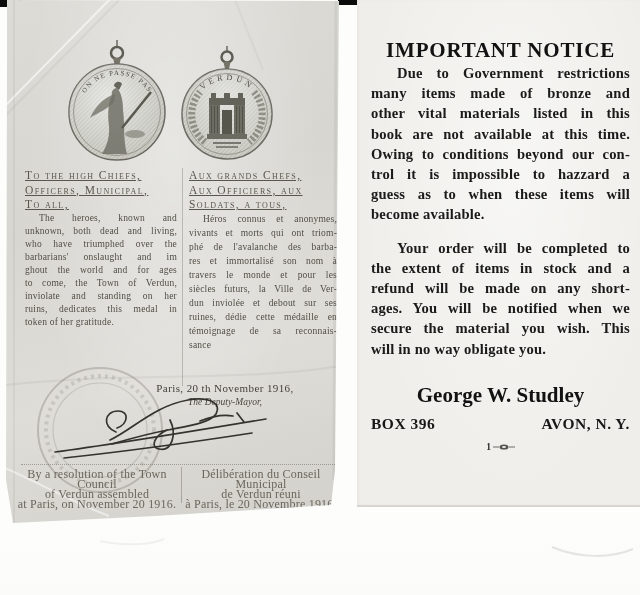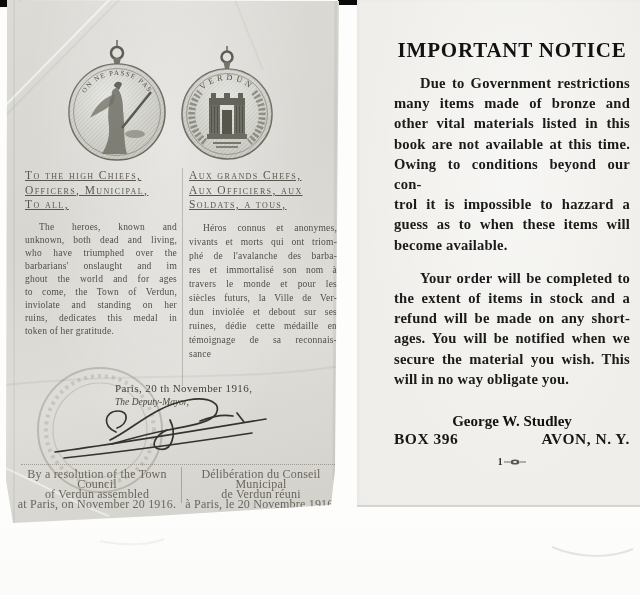--- a/index.html
+++ b/index.html
@@ -25,35 +25,35 @@
 
   .medal { position:absolute; }
   .medal-1 { left:60px; top:40px; }
   .medal-2 { left:174px; top:46px; }
 
   .col { position:absolute; top:168px; font-size:9.5px; }
   .col-en { left:20px; width:152px; }
   .col-fr { left:184px; width:148px; }
   .col-heading { font-variant:small-caps; font-size:11.5px; letter-spacing:1.4px; color:#5b564d;text-decoration:underline; }
   .col-heading .line { line-height:14.5px; }
-  .col-body { margin-top:9px; color:#514d45; letter-spacing:.2px; }
+  .col-body { color:#514d45; letter-spacing:.2px; }
   .col-en .col-body .line { line-height:13px; }
   .col-fr .col-body .line { line-height:14px; }
 
   .j .line { text-align:justify; text-align-last:justify; }
   .j .line:last-child { text-align-last:left; }
   .indent-sm .line:first-child { text-indent:14px; }
   .indent .line:first-child { text-indent:26px; }
   .center-lines .line { text-align:center; }
 
   .v-divider { position:absolute; width:1px; background:rgba(100,95,85,.32); }
   .divider-cols { left:177px; top:168px; height:218px; }
   .divider-footer { left:176px; top:467px; height:36px; background:rgba(100,95,85,.4); }
 
-  .date-block { position:absolute; left:110px; top:382px; width:220px; text-align:left; color:#46423b; }
+  .date-block { position:absolute; left:110px; top:382px; width:220px; text-align:center; color:#46423b; }
   .date-line { font-size:11px; letter-spacing:.4px; }
   .signatory { font-style:italic; font-size:9.5px; margin-top:3px; color:#4c473f; }
 
   .stamp { position:absolute; left:20px; top:356px; }
   .signature { position:absolute; left:45px; top:390px; }
 
   .dotted-separator { position:absolute; left:16px; top:464px; width:316px; border-top:1px dotted rgba(100,95,85,.5); }
 
   .footer-block { position:absolute; top:469px; font-size:12px; color:#6b665c; letter-spacing:.2px; }
   .footer-block .line { line-height:10px; }
@@ -63,28 +63,28 @@
   
   .notice-card {
     position:absolute; left:357px; top:0; width:283px; height:505px;
     background:
       radial-gradient(ellipse at 55% 35%, rgba(255,255,255,0.5), rgba(255,255,255,0) 70%),
       #efeeea;
     border-bottom:2px solid #d6d5d1;
     box-shadow: inset 2px 0 3px rgba(0,0,0,0.03);
     color:#171717;
   }
-  .notice-inner { padding:38px 10px 0 37px; }
+  .notice-inner { padding:38px 10px 0 14px; }
   .notice-title { font-size:21px; font-weight:bold; text-align:center; letter-spacing:.8px; color:#121212; }
   .notice-para { font-size:14.6px; font-weight:bold; letter-spacing:.2px; color:#1a1a1a; }
   .notice-para .line { line-height:20.2px; }
-  .para-1 { margin-top:10px; }
+  .para-1 { }
   .para-2 { margin-top:13px; }
-  .merchant-name { margin-top:24px; font-size:15px; font-weight:bold; text-align:center; color:#121212; }
-  .box-row { display:flex; justify-content:space-between; font-size:15.5px; font-weight:bold; letter-spacing:.5px; }
+  .merchant-name { margin-top:24px; font-size:21px; font-weight:bold; text-align:center; color:#121212; }
+  .box-row { margin-top:7px; display:flex; justify-content:space-between; font-size:15.5px; font-weight:bold; letter-spacing:.5px; }
   .page-row { margin-top:9px; display:flex; justify-content:center; align-items:center; gap:2px; font-size:9.5px; font-weight:bold; color:#2a2a2a; }
 
   .bg-marks { position:absolute; left:0; top:0; pointer-events:none; }
 </style>
 </head>
 <body>
 
 <div class="stage">
 
   <div class="artifact-bar bar-tl"></div>

